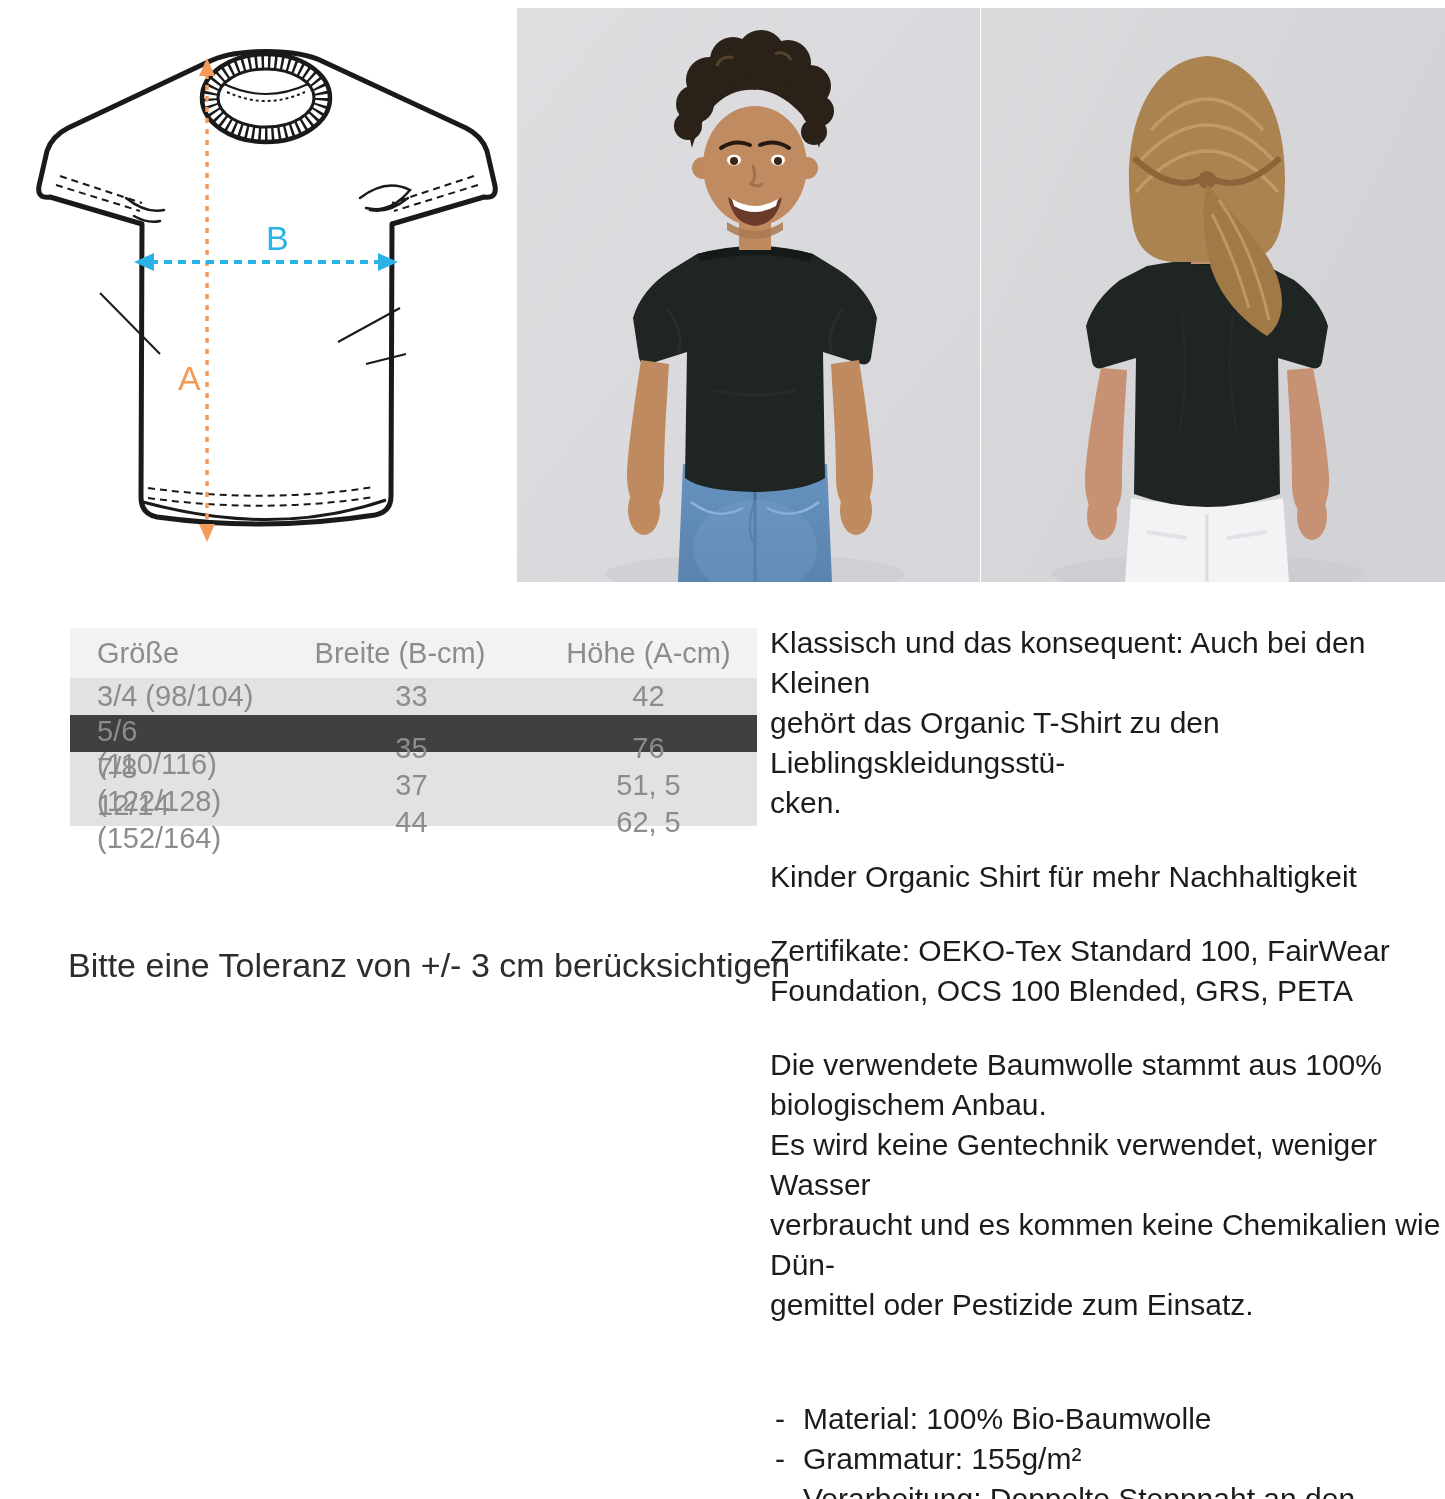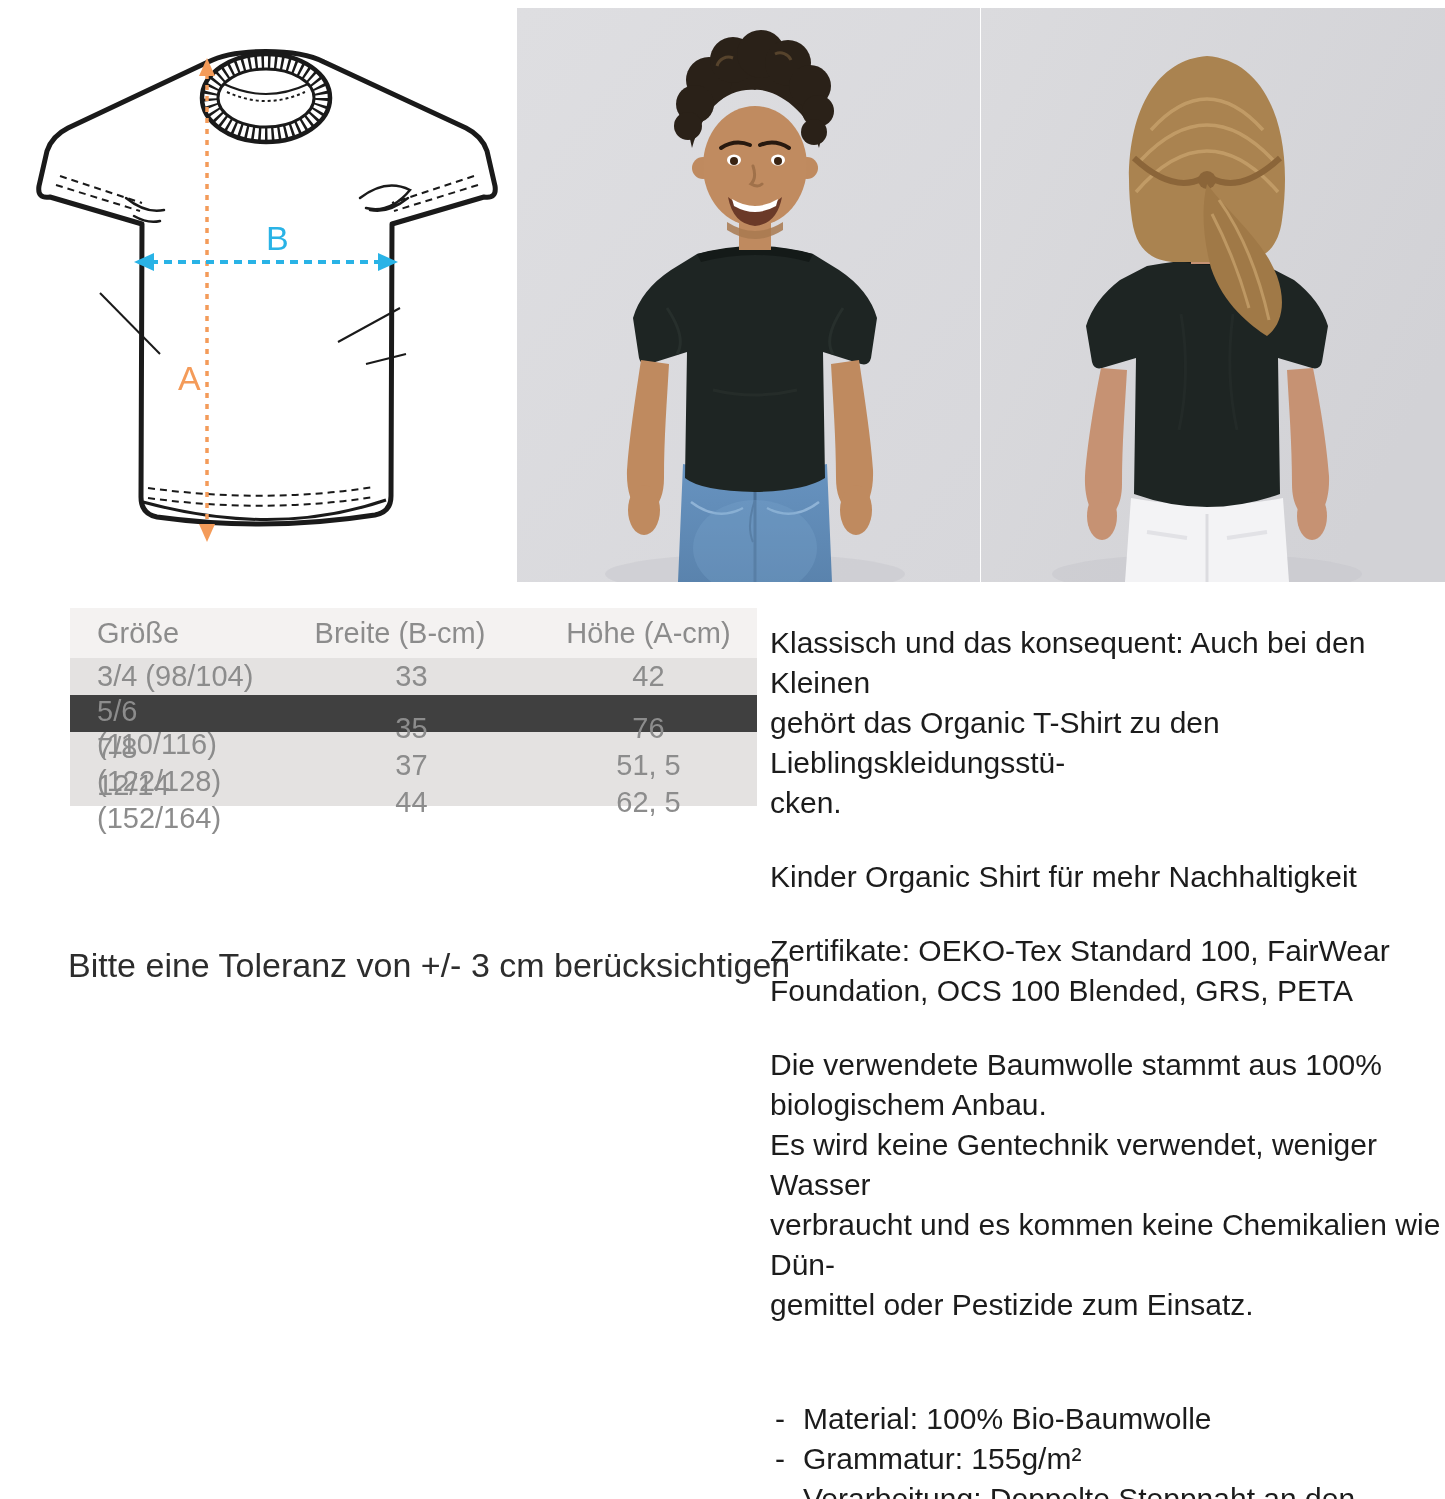--- a/index.html
+++ b/index.html
@@ -6,21 +6,21 @@
   .canvas {
     position:relative; width:1445px; height:1499px; background:#ffffff;
     font-family:"Liberation Sans", sans-serif; overflow:hidden;
   }
   
   .diagram { position:absolute; left:30px; top:40px; width:480px; height:515px; }
   .photo-front { position:absolute; left:517px; top:8px; width:463px; height:574px; }
   .photo-back  { position:absolute; left:981px; top:8px; width:464px; height:574px; }
 
   
-  .size-table { position:absolute; left:70px; top:608px; width:687px; color:#8C8C8C; font-size:29px; }
+  .size-table { position:absolute; left:70px; top:628px; width:687px; color:#8C8C8C; font-size:29px; }
   .trow { display:grid; grid-template-columns:190px 253px 1fr; align-items:center; height:37px; }
   .trow.header { height:50px; background:#F4F2F1; }
   .trow .c1 { padding-left:27px; }
   .trow .c2, .trow .c3 { padding-left:27px;text-align:center; }
   .trow.body .c2 { padding-left:50px; }
   .trow.shade-dark  { background:#E4E2E1; }
   .trow.shade-light { background:#404040; }
 
   .tolerance-note { position:absolute; left:68px; top:946px; font-size:34px; color:#2D2D2D; }
 

